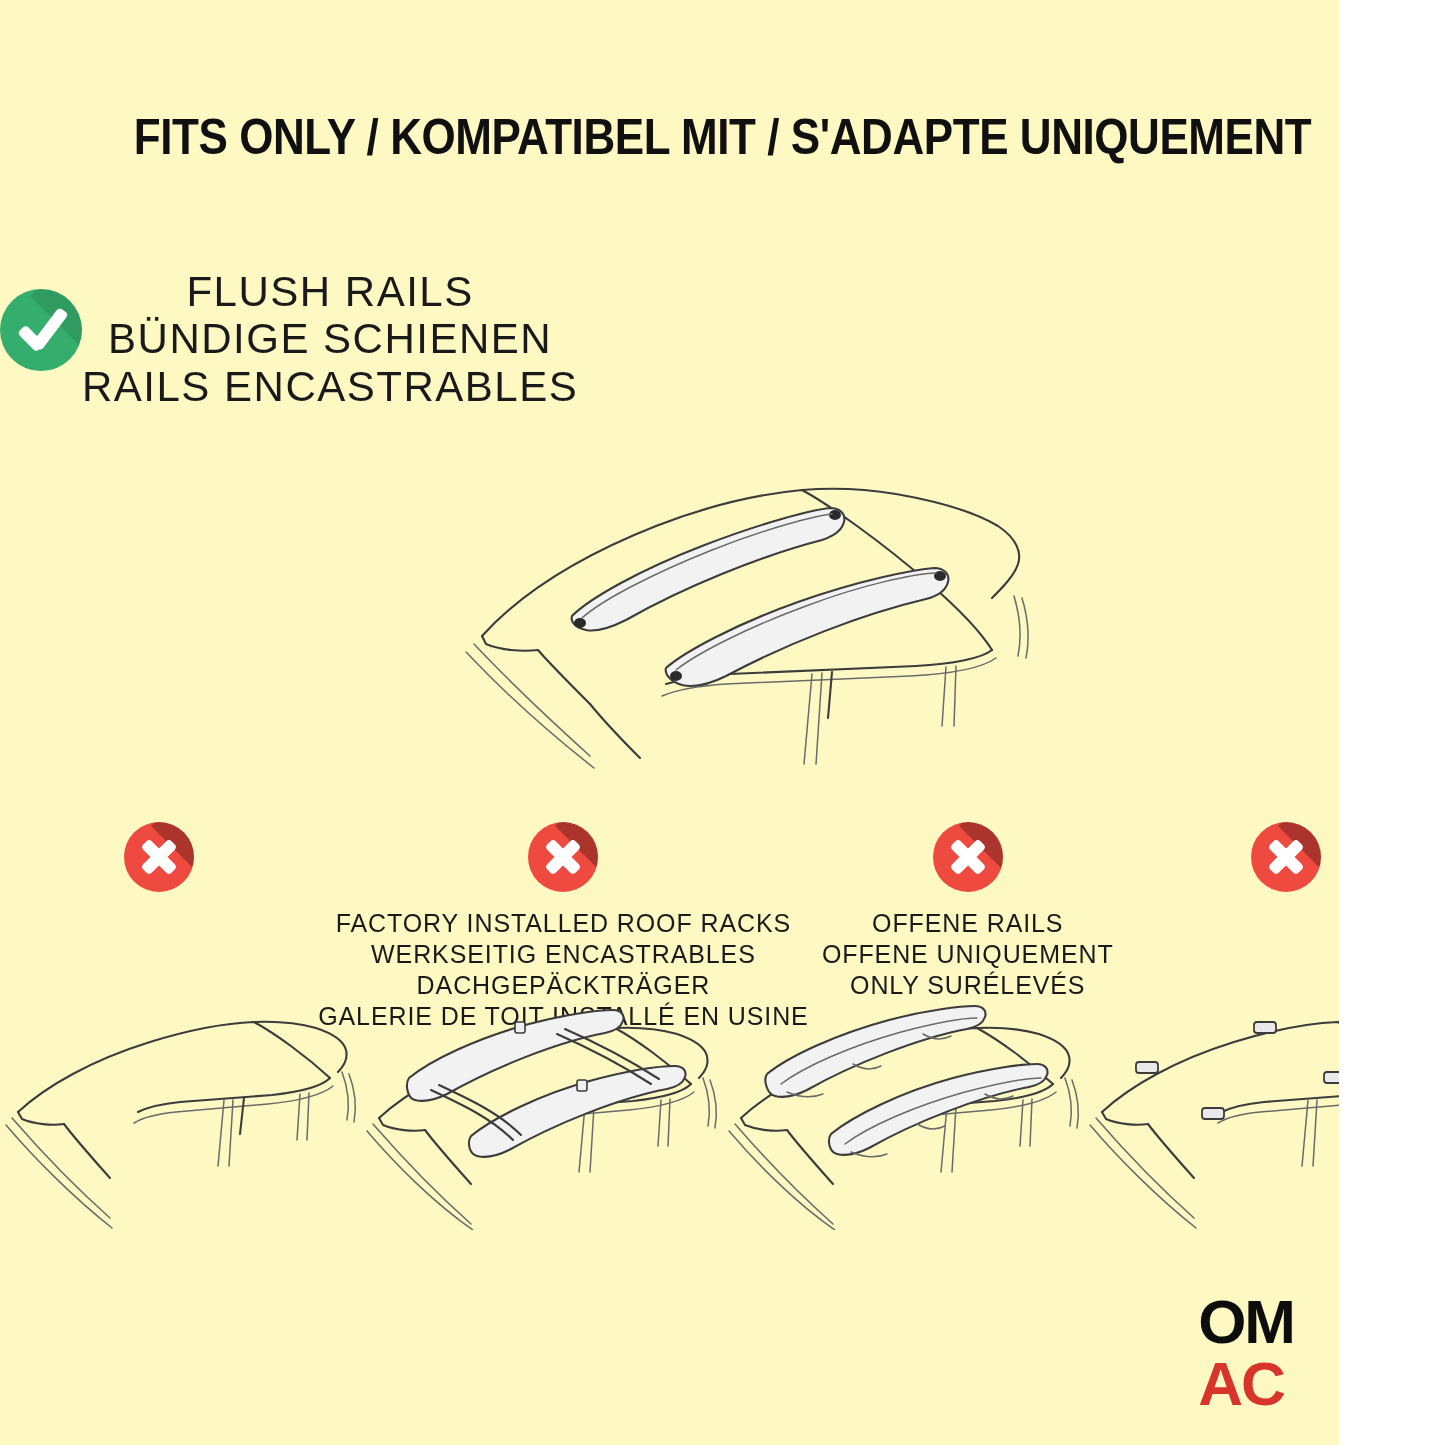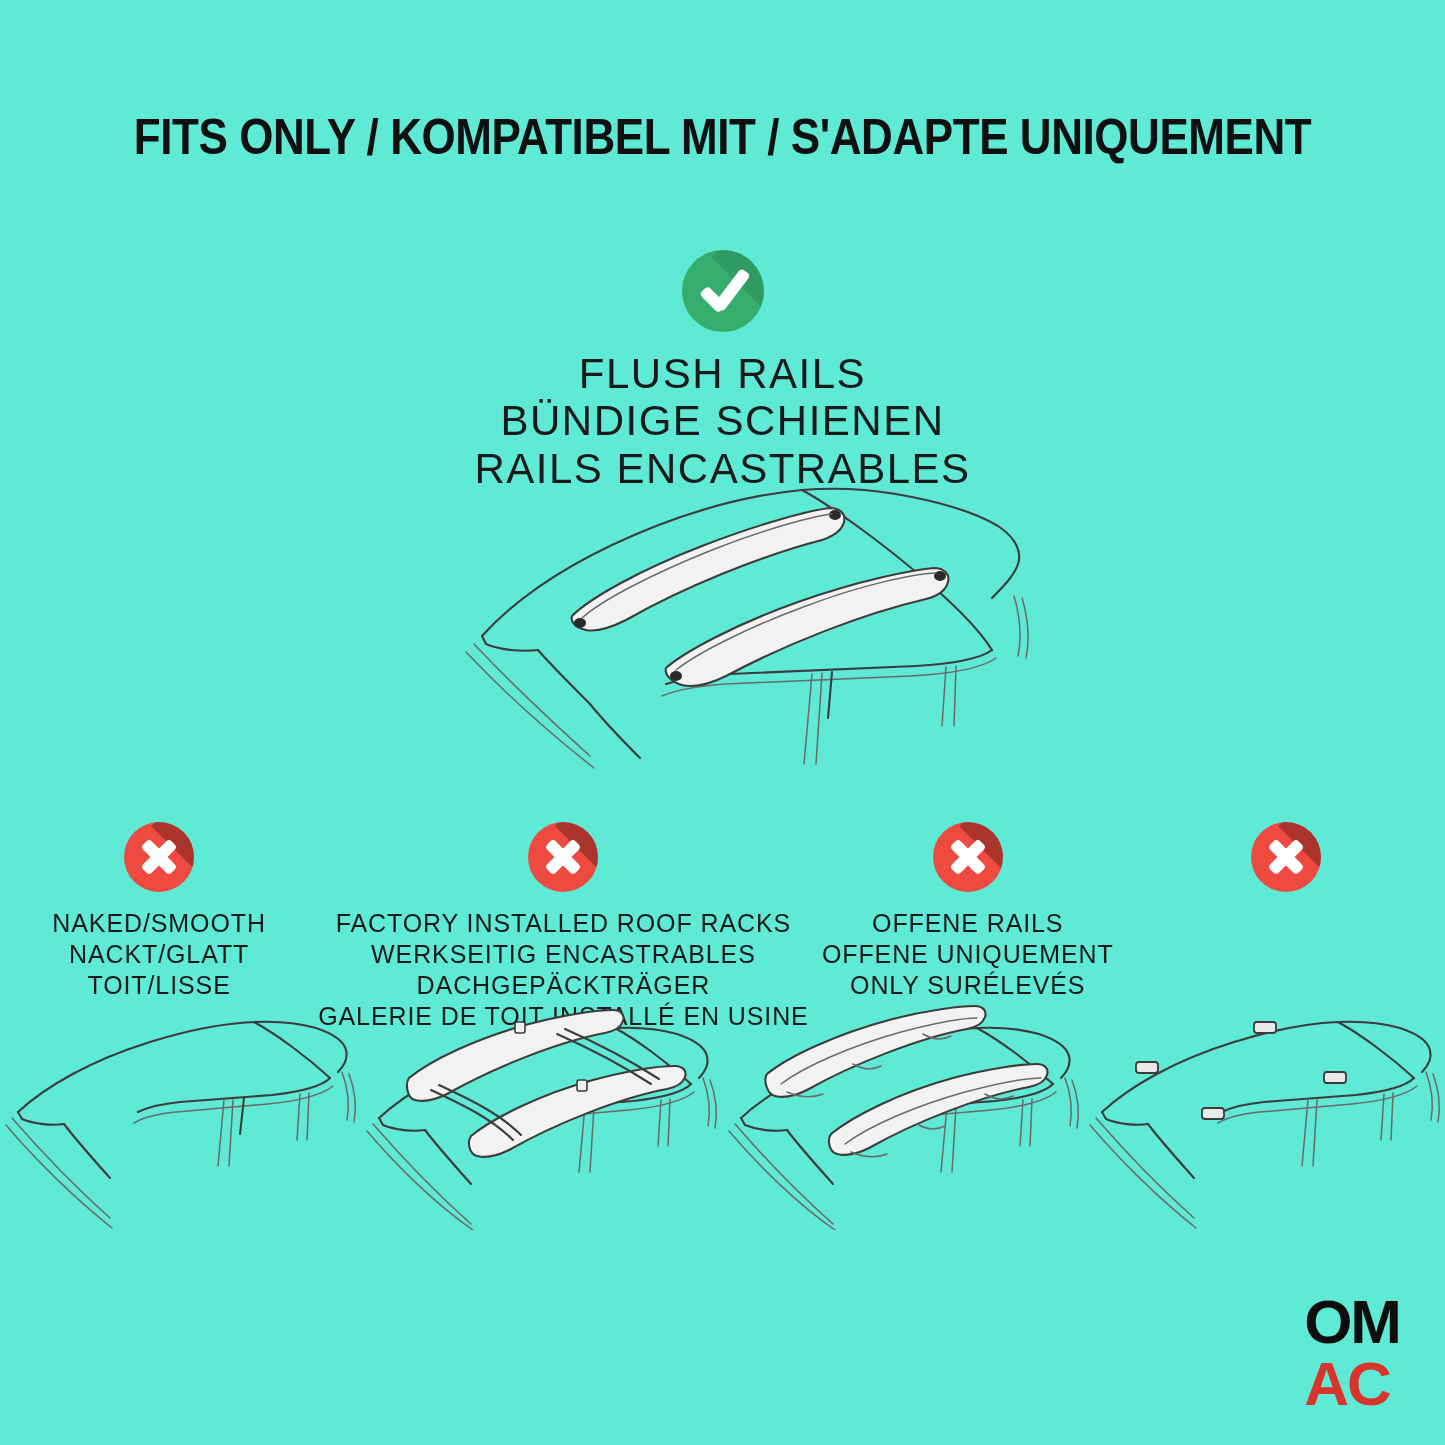--- a/index.html
+++ b/index.html
@@ -2,23 +2,23 @@
 <html><head>
 <meta charset="utf-8">
 <style>
   html, body {
     margin: 0;
     padding: 0;
     background: #ffffff;
   }
   #page {
     position: relative;
-    width: 1445px;
+    width: 1339px;
     height: 1445px;
-    background: #5eead4;
+    background: #fef9c3;
     font-family: "Liberation Sans", sans-serif;
     overflow: hidden;
   }
 
   
   #title {
     position: absolute;
     left: 0;
     top: 108px;
     width: 1445px;
@@ -33,21 +33,21 @@
     white-space: nowrap;
   }
 
   
   #hero {
     position: absolute;
     left: 0;
     top: 250px;
     width: 1445px;
     display: flex;
-    flex-direction: column;
+    flex-direction: row;
     align-items: center;
   }
   .badge {
     position: relative;
     border-radius: 50%;
     overflow: hidden;
     flex: none;
   }
   .badge-green {
     width: 82px;
@@ -266,25 +266,20 @@
       <path class="ln-thin" d="M246,202 C266,186 316,160 376,138 C434,116 484,106 506,105"></path>
     </svg>
   </div>
 
   <div id="cols">
 
     <div class="col">
       <div class="badge badge-red">
         <div class="shade"></div>
         <div class="xmark"></div>
-      </div>
-      <div class="col-caption">
-        <div>NAKED/SMOOTH</div>
-        <div>NACKT/GLATT</div>
-        <div>TOIT/LISSE</div>
       </div>
     </div>
 
     <div class="col">
       <div class="badge badge-red">
         <div class="shade"></div>
         <div class="xmark"></div>
       </div>
       <div class="col-caption">
         <div>FACTORY INSTALLED ROOF RACKS</div>

